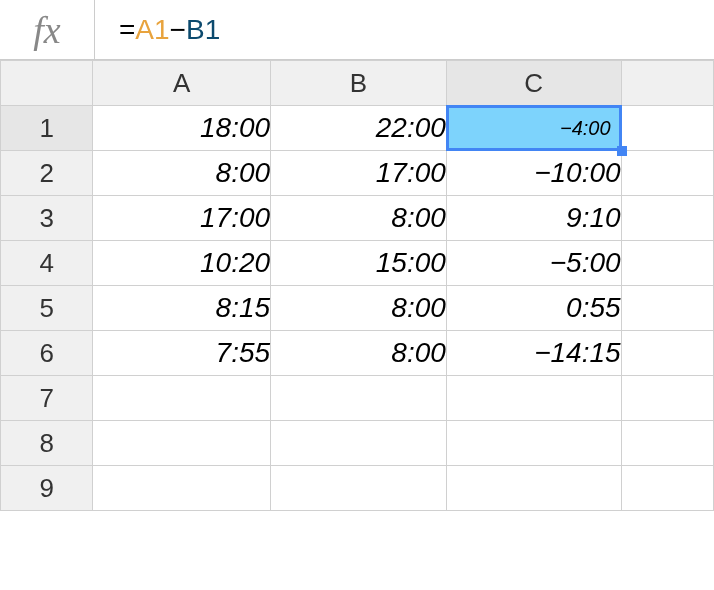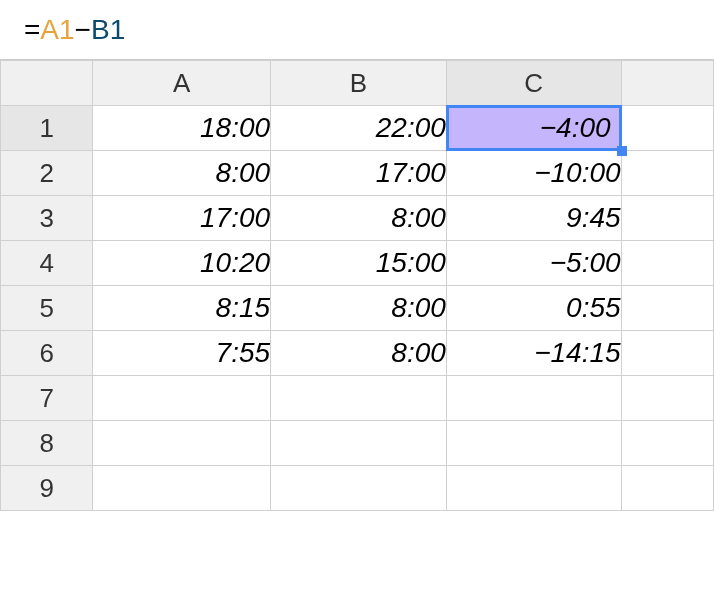--- a/index.html
+++ b/index.html
@@ -120,23 +120,23 @@
     }
     
     .selected-cell .cell-inner {
       position: absolute;
       inset: -1px;
       border: 3px solid #4285f4;
       display: flex;
       align-items: center;
       justify-content: flex-end;
       padding-right: 8px;
-      font-size: 28px;
-      color: #000;
-      background: #c4b5fd;
+      font-size: 20px;
+      color: #000;
+      background: #7dd3fc;
     }
     
     .selected-cell .fill-handle {
       position: absolute;
       right: -6px;
       bottom: -6px;
       width: 10px;
       height: 10px;
       background: #4285f4;
     }
@@ -144,20 +144,21 @@
     .col-a { width: 177px; }
     .col-b { width: 175px; }
     .col-c { width: 174px; }
     .col-d { width: 92px; }
     
   </style>
 </head>
 <body>
 
 <div class="formula-bar">
+  <div class="fx-symbol">fx</div>
   <div class="formula-content">
     <span class="formula-eq">=</span>
       <span class="formula-ref-a">A1</span>
       <span class="formula-minus">−</span>
       <span class="formula-ref-b">B1</span>
   </div>
 </div>
 
 <table class="spreadsheet">
   <tbody>
@@ -185,21 +186,21 @@
     <td class="data-cell">8:00</td>
     <td class="data-cell">17:00</td>
     <td class="data-cell">−10:00</td>
     <td class="data-cell"></td>
   </tr>
 
   <tr>
     <th class="row-header">3</th>
     <td class="data-cell">17:00</td>
     <td class="data-cell">8:00</td>
-    <td class="data-cell">9:45</td>
+    <td class="data-cell">9:10</td>
     <td class="data-cell"></td>
   </tr>
 
   <tr>
     <th class="row-header">4</th>
     <td class="data-cell">10:20</td>
     <td class="data-cell">15:00</td>
     <td class="data-cell">−5:00</td>
     <td class="data-cell"></td>
   </tr>

